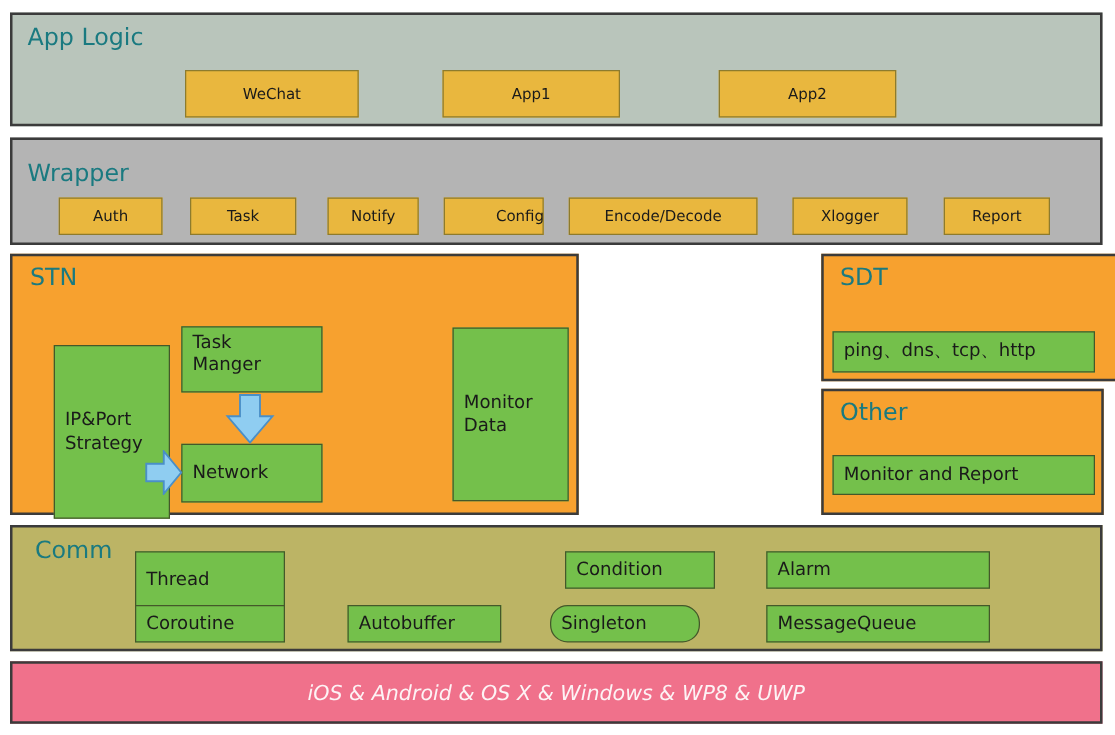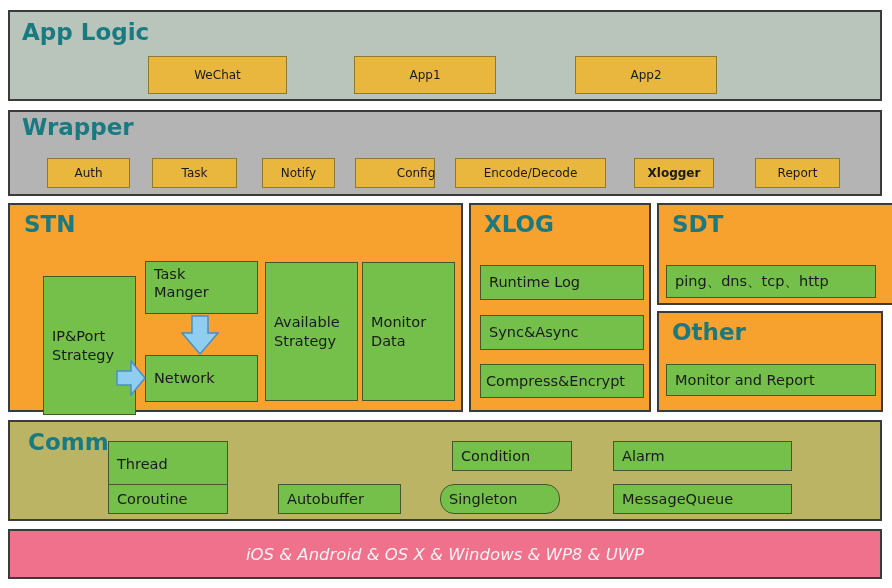--- a/index.html
+++ b/index.html
@@ -7,21 +7,21 @@
     --app-logic-bg:#b9c5bb; --wrapper-bg:#b4b4b4;
     --orange-bg:#f7a12f; --orange-box:#e9b73e; --orange-box-border:#8d7b2d;
     --green-box:#74c04b; --green-box-border:#44582a;
     --comm-bg:#bcb465; --platform-bar-bg:#f0718b;
     --arrow-fill:#8fcdf1; --arrow-border:#4a8fc7;
   }
   html,body{margin:0;padding:0;background:#ffffff;}
   body{font-family:"DejaVu Sans","Liberation Sans",sans-serif;color:#1a1a1a;}
   #canvas{position:relative;width:892px;height:588px;background:#ffffff;overflow:hidden;}
   .section{position:absolute;border:2px solid var(--section-border);box-sizing:border-box;}
-  .sec-title{position:absolute;font-size:23px;font-weight:bold;color:var(--heading);white-space:nowrap;}
+  .sec-title{position:absolute;font-size:19px;font-weight:normal;color:var(--heading);white-space:nowrap;}
   .obox{position:absolute;box-sizing:border-box;background:var(--orange-box);
         border:1px solid var(--orange-box-border);display:flex;align-items:center;justify-content:center;
         font-size:12px;}
   .gbox{position:absolute;box-sizing:border-box;background:var(--green-box);
         border:1px solid var(--green-box-border);display:flex;align-items:center;
         padding:0 6px 0 8px;font-size:14.5px;line-height:1.25;}
   .gbox.top-align{align-items:flex-start;padding-top:3px;}
   .arrow{position:absolute;}
   .arrow polygon{fill:var(--arrow-fill);stroke:var(--arrow-border);stroke-width:1.5;}
   #app-logic{left:8px;top:10px;width:874px;height:91px;background:var(--app-logic-bg);}
@@ -41,51 +41,44 @@
 <div id="canvas">
 
   <div class="section" id="app-logic">
     <div class="sec-title" style="left:12px;top:7px;">App Logic</div>
     <div class="obox" style="left:138px;top:44px;width:139px;height:38px;">WeChat</div>
     <div class="obox" style="left:344px;top:44px;width:142px;height:38px;">App1</div>
     <div class="obox" style="left:565px;top:44px;width:142px;height:38px;text-align:center;">App2</div>
   </div>
 
   <div class="section" id="wrapper-sec">
-    <div class="sec-title" style="left:12px;top:2px;">Wrapper</div>
+    <div class="sec-title" style="left:12px;top:16px;">Wrapper</div>
     <div class="obox" style="left:37px;top:46px;width:83px;height:30px;">Auth</div>
     <div class="obox" style="left:142px;top:46px;width:85px;height:30px;">Task</div>
     <div class="obox" style="left:252px;top:46px;width:73px;height:30px;">Notify</div>
     <div class="obox" style="left:345px;top:46px;width:80px;height:30px;padding-left:42px;">Config</div>
     <div class="obox" style="left:445px;top:46px;width:151px;height:30px;">Encode/Decode</div>
-    <div class="obox" style="left:624px;top:46px;width:80px;height:30px;font-weight:bold;">Xlogger</div>
+    <div class="obox" style="left:624px;top:46px;width:92px;height:30px;">Xlogger</div>
     <div class="obox" style="left:745px;top:46px;width:85px;height:30px;">Report</div>
   </div>
 
   <div class="section" id="stn">
     <div class="sec-title" style="left:14px;top:6px;">STN</div>
     <div class="gbox" style="left:17px;top:71px;width:93px;height:139px;margin-left:16px;">IP&amp;Port Strategy</div>
     <div class="gbox top-align" style="left:135px;top:56px;width:113px;height:53px;padding-right:26px;">Task Manger</div>
     <div class="gbox" style="left:135px;top:150px;width:113px;height:47px;">Network</div>
-    <div class="gbox" style="left:255px;top:57px;width:93px;height:139px;">Available Strategy</div>
     <div class="gbox" style="left:352px;top:57px;width:93px;height:139px;">Monitor Data</div>
     <svg class="arrow" style="left:170px;top:110px;" width="40" height="40" viewBox="0 0 40 40">
       <polygon points="12,1 28,1 28,18 38,18 20,39 2,18 12,18"></polygon>
     </svg>
     <svg class="arrow" style="left:106px;top:155px;" width="30" height="36" viewBox="0 0 30 36">
       <polygon points="1,11 15,11 15,1 29,18 15,35 15,25 1,25"></polygon>
     </svg>
   </div>
 
-  <div class="section" id="xlog">
-    <div class="sec-title" style="left:13px;top:6px;">XLOG</div>
-    <div class="gbox" style="left:9px;top:60px;width:164px;height:35px;">Runtime Log</div>
-    <div class="gbox" style="left:9px;top:110px;width:164px;height:35px;">Sync&amp;Async</div>
-    <div class="gbox" style="left:9px;top:159px;width:164px;height:34px;padding-left:5px;">Compress&amp;Encrypt</div>
-  </div>
 
   <div class="section" id="sdt">
     <div class="sec-title" style="left:13px;top:6px;">SDT</div>
     <div class="gbox" style="left:7px;top:60px;width:210px;height:33px;">ping、dns、tcp、http</div>
   </div>
 
   <div class="section" id="other">
     <div class="sec-title" style="left:13px;top:6px;">Other</div>
     <div class="gbox" style="left:7px;top:51px;width:210px;height:32px;">Monitor and Report</div>
   </div>

